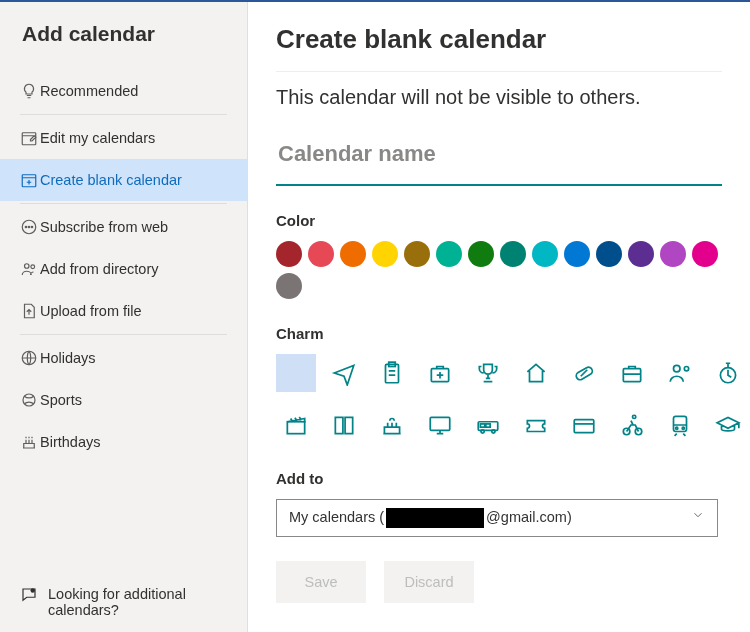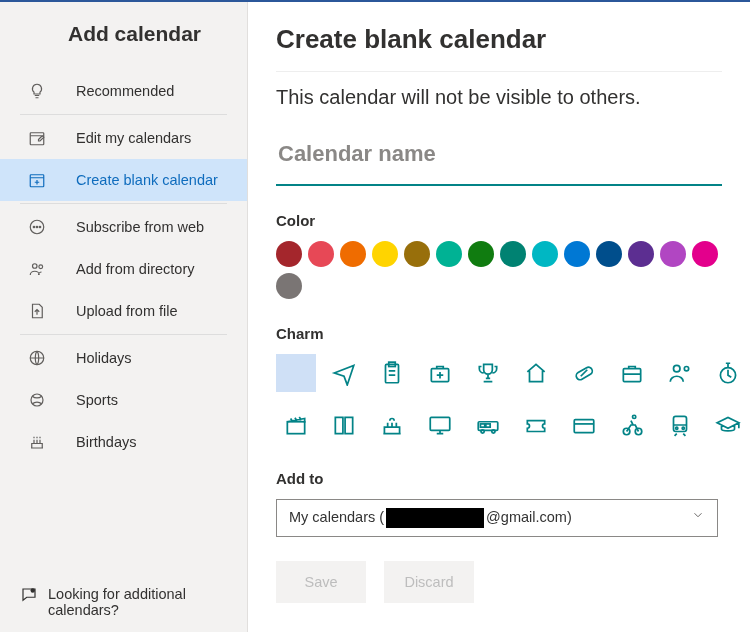--- a/index.html
+++ b/index.html
@@ -23,27 +23,26 @@
     border-right: 1px solid #e1dfdd;
     display: flex;
     flex-direction: column;
     padding-top: 20px;
   }
   .sidebar h1 {
     margin: 0 0 24px 22px;
     font-size: 21px;
     font-weight: 600;
     color: #323130;
-    text-align: center;
   }
   .side-item {
     display: flex;
     align-items: center;
-    gap: 30px;
-    padding: 12px 28px;
+    gap: 2px;
+    padding: 12px 20px;
     font-size: 14.5px;
     color: #323130;
     cursor: pointer;
   }
   .side-item .icon {
     width: 18px;
     height: 18px;
     display: flex;
     align-items: center;
     justify-content: center;

